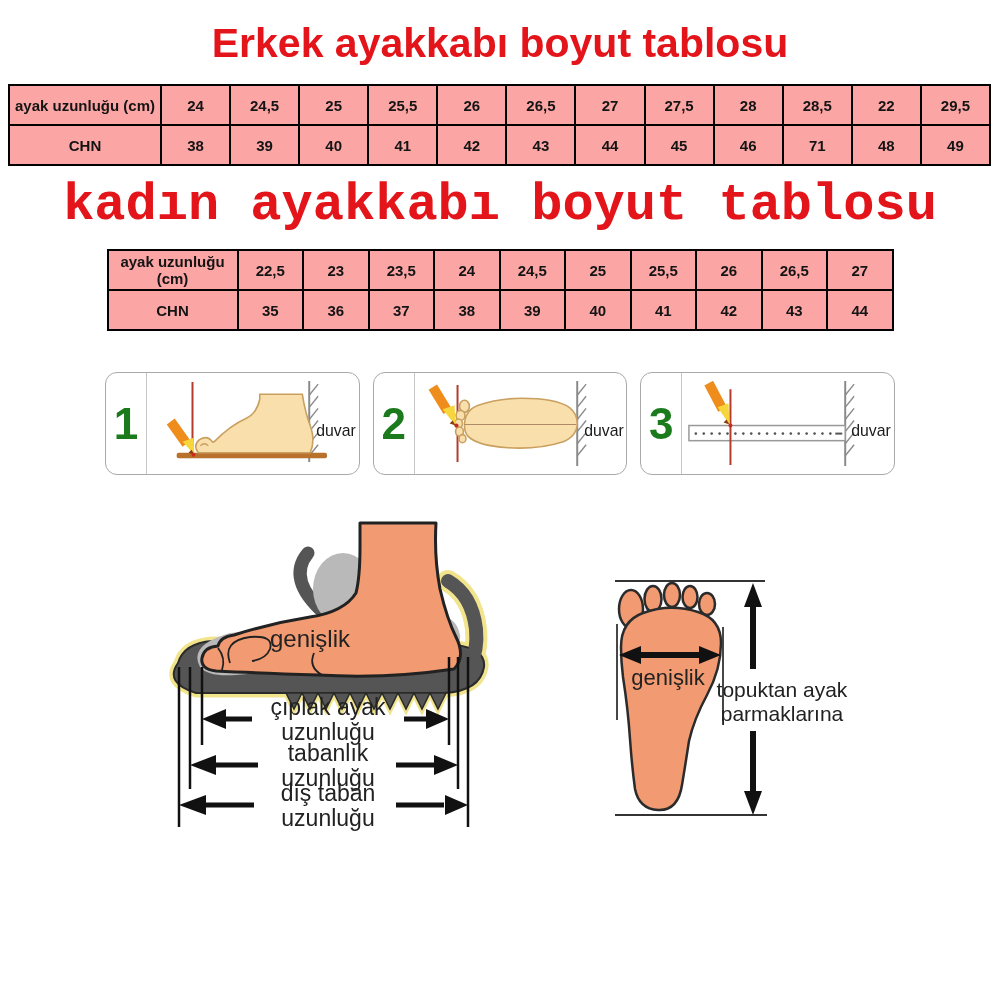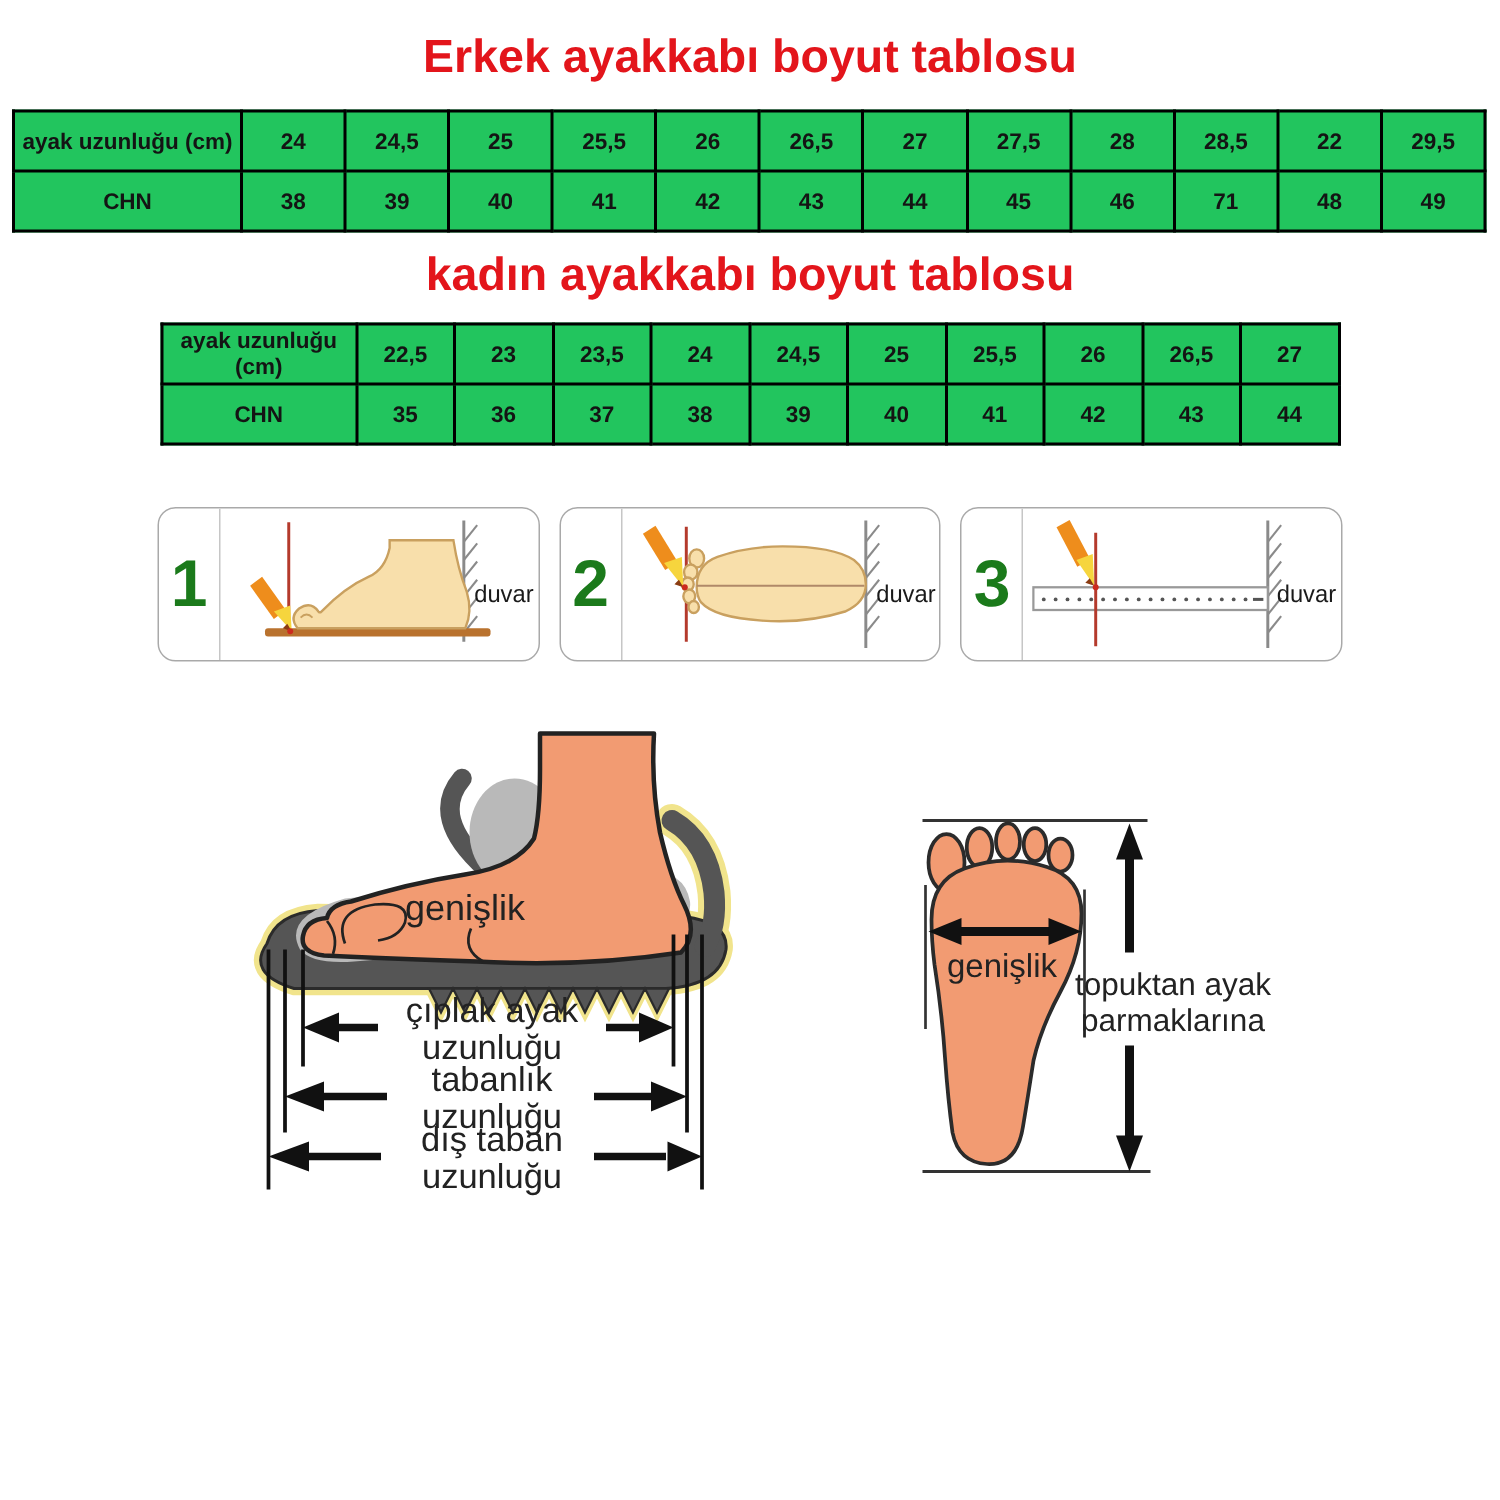--- a/index.html
+++ b/index.html
@@ -1,20 +1,20 @@
 <!DOCTYPE html>
 <html><head>
 <meta charset="utf-8">
 <style>
   html,body{margin:0;padding:0;}
   body{width:1000px;height:1000px;background:#ffffff;font-family:"Liberation Sans",sans-serif;overflow:hidden;}
   .title{text-align:center;font-weight:bold;color:#e3151b;letter-spacing:0;}
-  .title.men{font-size:31px;margin:20px 0 0;}
-  .title.women{font-size:31px;margin:10px 0 0;}
-  table.size-table{border-collapse:collapse;table-layout:fixed;background:#22c55e;}
+  .title.men{font-size:41px;margin:20px 0 0;}
+  .title.women{font-size:52px;margin:10px 0 0;font-family:Liberation Mono, monospace;}
+  table.size-table{border-collapse:collapse;table-layout:fixed;background:#fca5a5;}
   table.size-table td{border:2px solid #000;text-align:center;font-weight:bold;color:#141414;font-size:15px;height:38px;padding:0;overflow:hidden;}
   table.size-table td.rowlabel{font-size:15px;}
   table.men-table{width:983px;margin:17px 0 0 8px;}
   table.men-table td.rowlabel{width:150px;}
   table.women-table{width:787px;margin:14px auto 0;}
   table.women-table td.rowlabel{width:128px;}
   .steps{width:790px;margin:41px auto 0;display:flex;gap:13px;}
   .panel{flex:1;height:101px;border:1.5px solid #a9a9a9;border-radius:12px;display:flex;overflow:hidden;background:#fff;}
   .panel .num{width:40px;display:flex;align-items:center;justify-content:center;font-size:44px;font-weight:bold;color:#1b7a1b;border-right:1px solid #c6c6c6;}
   .panel .art{flex:1;text-align:right;}

